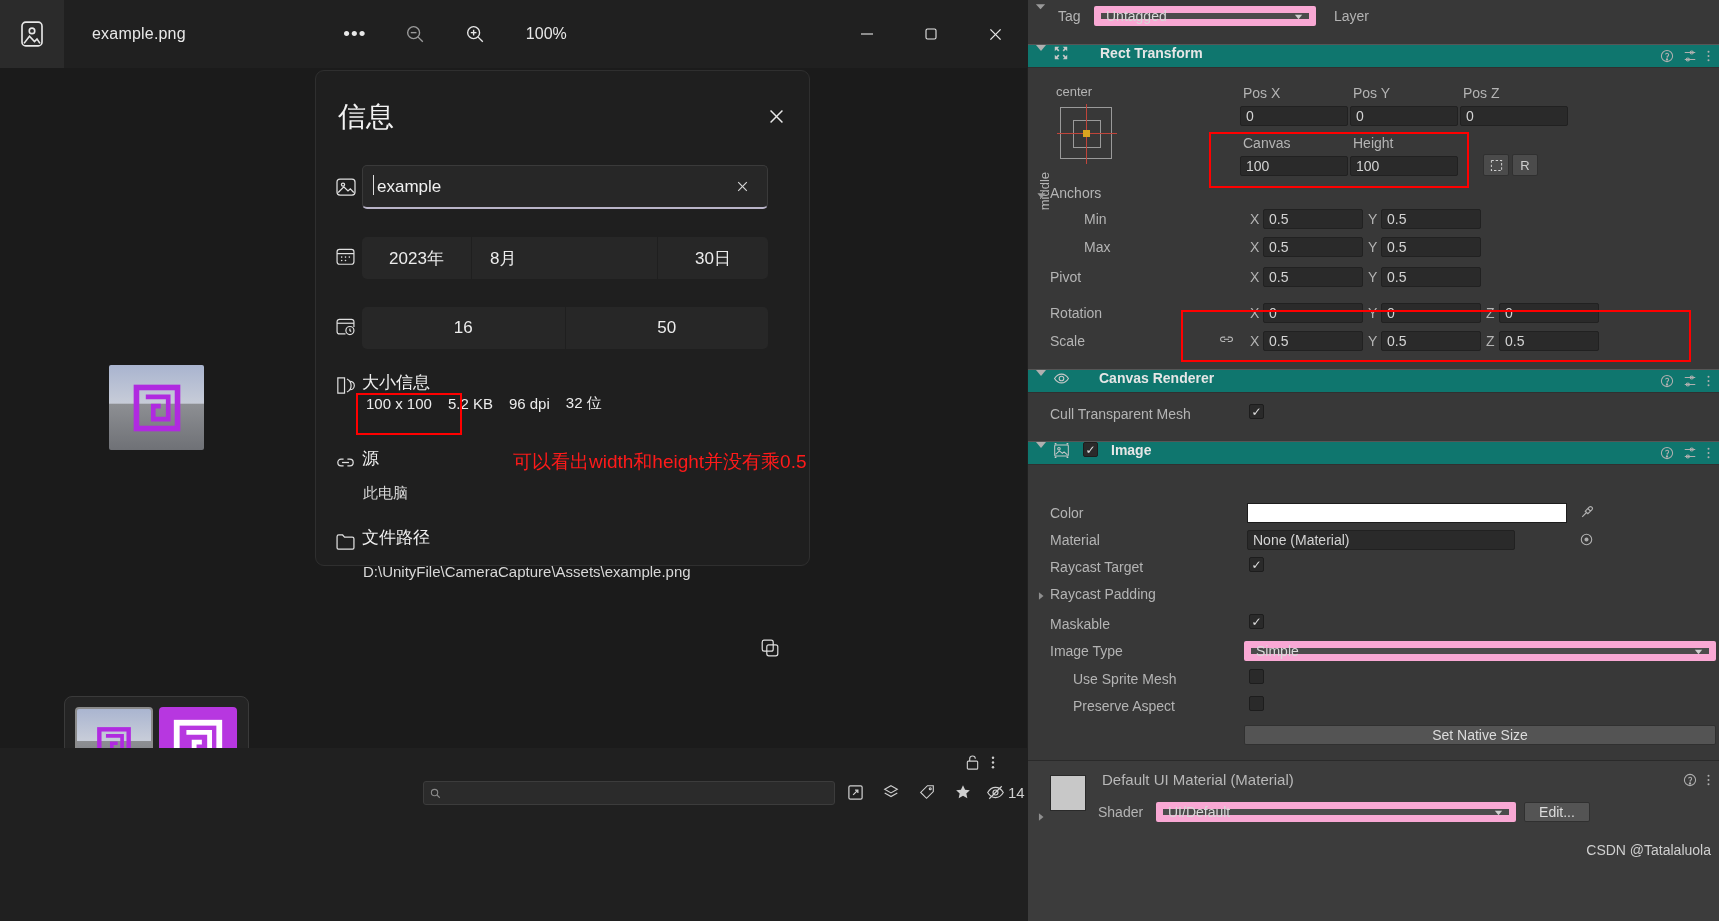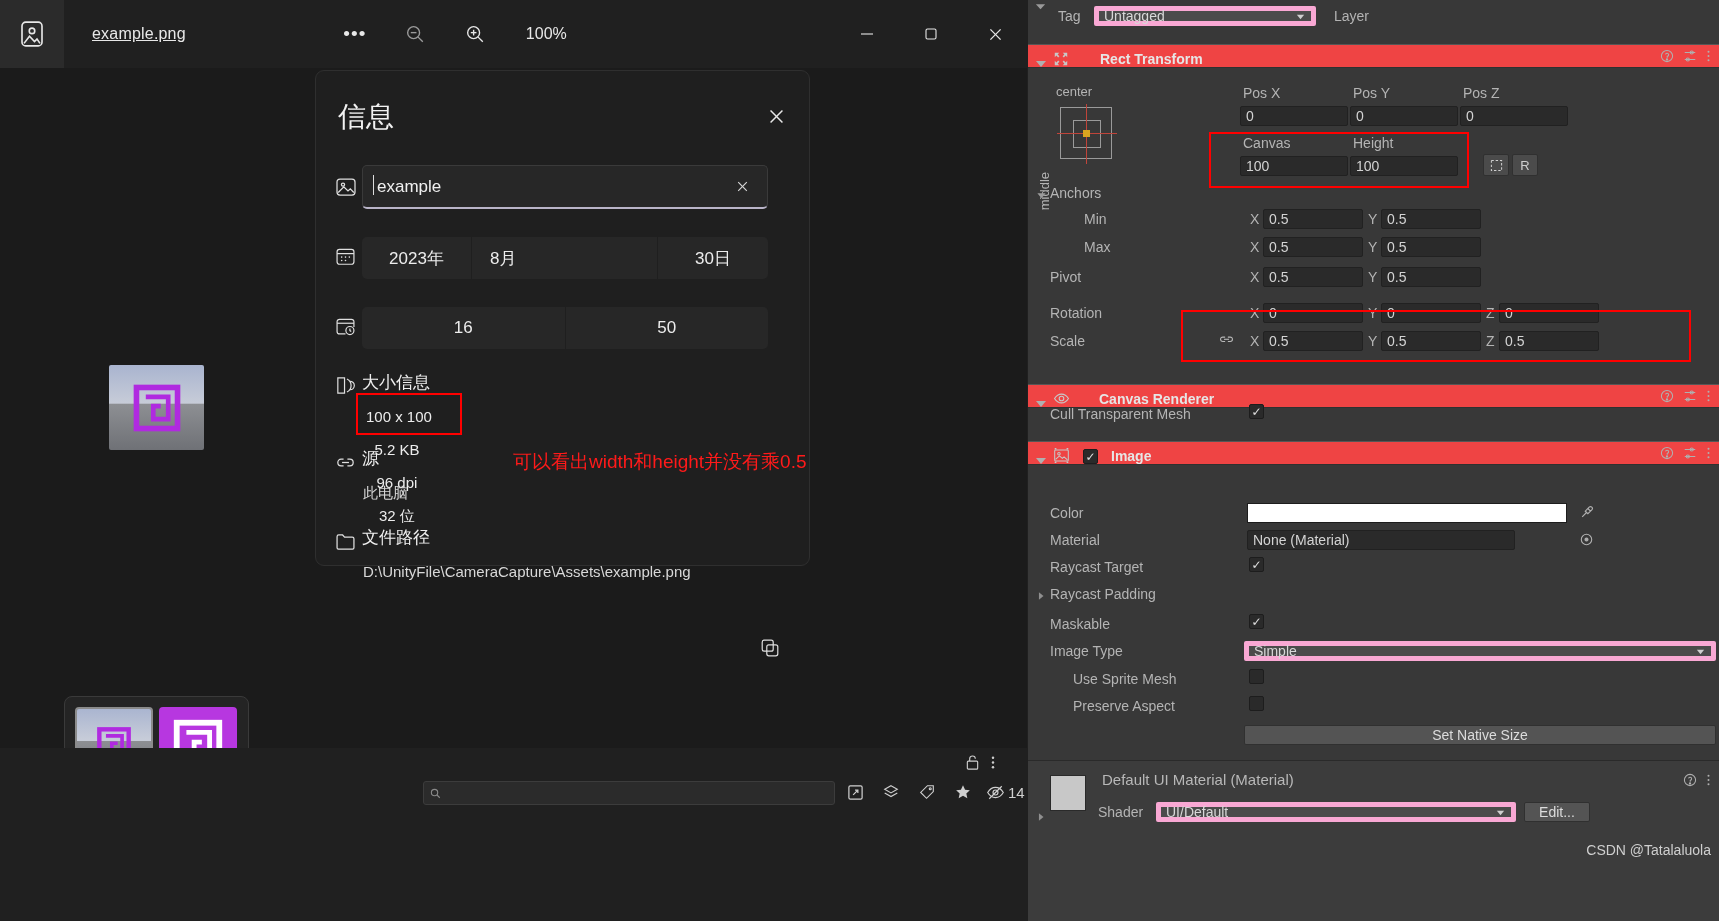--- a/index.html
+++ b/index.html
@@ -19,21 +19,21 @@
   .pw-titlebar {
     position: absolute; left:0; top:0; width: 1027px; height: 68px;
     background: #202020;
     display: flex; align-items: center;
   }
   .pw-appicon-cell {
     width: 64px; height: 68px; background:#2b2b2b;
     display:flex; align-items:center; justify-content:center;
   }
   .pw-title {
-    margin-left: 28px; color:#e8e8e8; font-size: 16px; letter-spacing:.2px;text-decoration:underline;
+    margin-left: 28px; color:#e8e8e8; font-size: 16px; letter-spacing:.2px;
   }
   .pw-tb-actions { display:flex; align-items:center; margin-left: 150px; gap: 22px; }
   .tb-btn { width: 38px; height: 34px; display:flex; align-items:center; justify-content:center; cursor:pointer; border-radius:4px; }
   .pw-zoom-label { color:#e8e8e8; font-size: 16px; margin-left: 10px; }
   .pw-winctrls { position:absolute; right:0; top:0; height:68px; display:flex; }
   .wc { width: 64px; height: 68px; display:flex; align-items:center; justify-content:center; cursor:pointer; }
 
   
   .pw-canvas { position:absolute; left:0; top:68px; width:1027px; height:680px; background:#1b1b1b; }
   .preview-img {
@@ -118,25 +118,25 @@
     position:absolute; left:1028px; top:0; width: 691px; height:921px;
     background:#383838; color:#c4c4c4; font-size:14px;
   }
   .row { position:absolute; left:0; width:691px; }
   .lbl { color:#b4b4b4; }
   .fieldbox {
     background:#2a2a2a; border:1px solid #212121; border-radius:2px;
     color:#d4d4d4; height:20px; display:flex; align-items:center; padding:0 5px; font-size:14px;
   }
   .dropdown {
-    background:#4b4b4b; border:5px solid #f9a8d4; border-radius:2px; color:#d8d8d8;
+    background:#4b4b4b; border:7px solid #f9a8d4; border-radius:2px; color:#d8d8d8;
     height:20px; display:flex; align-items:center; justify-content:space-between; padding:0 5px; font-size:14px;
   }
   .comp-header {
-    background:#ef4444; height:24px; display:flex; align-items:flex-end; padding-left:8px; gap:7px;
+    background:#0f766e; height:24px; display:flex; align-items:flex-start; padding-left:8px; gap:7px;
     border-top:1px solid #565656; border-bottom:1px solid #303030;
   }
   .comp-title { color:#e6e6e6; font-weight:bold; font-size:14px; }
   .foldout { width:0;height:0;border-left:5px solid transparent;border-right:5px solid transparent;border-top:6px solid #b0b0b0; }
   .chk { width:15px;height:15px;background:#2a2a2a;border:1px solid #1d1d1d;border-radius:2px; display:flex;align-items:center;justify-content:center; color:#e0e0e0; font-size:12px;}
   .hdr-icons { position:absolute; right:8px; top:4px; display:flex; align-items:center; gap:9px; color:#b0b0b0; font-size:13px;}
   .btn-wide {
     background:#545454; border:1px solid #303030; border-radius:2px; color:#dcdcdc;
     height:20px; display:flex;align-items:center;justify-content:center; font-size:14px;
   }
@@ -356,21 +356,21 @@
       <div class="info-row" style="left:0; top:300px;">
         <div class="row-icon" style="padding-top:3px;">
           <svg width="23" height="23" viewBox="0 0 24 24" fill="none" stroke="#e0e0e0" stroke-width="1.25">
             <path d="M4 4 H11 V20 H4 Z"></path>
               <path d="M13.5 5.2 a7.5 7.5 0 0 1 0 13.6"></path>
               <path d="M16.8 7.6 a4.3 4.3 0 0 1 0 8.8"></path>
           </svg>
         </div>
         <div>
           <div class="grouplabel">大小信息</div>
-          <div class="metaline" style="margin-top:14px;flex-direction:column;">
+          <div class="metaline" style="">
             <span class="metacell" style="margin-left:4px;">100 x 100</span>
             <span class="metacell">5.2 KB</span>
             <span class="metacell">96 dpi</span>
             <span class="metacell">32 位</span>
           </div>
         </div>
       </div>
       <div class="redbox" style="left:40px; top:322px; width:106px; height:42px;"></div>
 
       <div class="redtext" style="left:165px; top:378px;">可以看出width和height并没有乘0.5</div>
@@ -541,21 +541,21 @@
       <span class="fieldbox" style="position:absolute;left:235px;top:28px;width:100px;">0.5</span>
       <span class="lbl" style="position:absolute;left:340px;top:30px;">Y</span>
       <span class="fieldbox" style="position:absolute;left:353px;top:28px;width:100px;">0.5</span>
       <span class="lbl" style="position:absolute;left:458px;top:30px;">Z</span>
       <span class="fieldbox" style="position:absolute;left:471px;top:28px;width:100px;">0.5</span>
     </div>
 
     <div class="redbox" style="left:181px; top:132px; width:260px; height:56px;"></div>
     <div class="redbox" style="left:153px; top:310px; width:510px; height:52px;"></div>
 
-    <div class="comp-header" style="position:absolute;top:384px;left:0;width:691px;">
+    <div class="comp-header" style="position:absolute;top:369px;left:0;width:691px;">
       <span class="foldout"></span>
       <svg width="17" height="17" viewBox="0 0 20 20" fill="none" stroke="#c8c8c8" stroke-width="1.3">
         <path d="M1.8 10 C4 6.4 6.9 4.8 10 4.8 C13.1 4.8 16 6.4 18.2 10 C16 13.6 13.1 15.2 10 15.2 C6.9 15.2 4 13.6 1.8 10 Z"></path>
         <circle cx="10" cy="10" r="2.7"></circle>
       </svg>
       <span class="comp-title" style="margin-left:22px;">Canvas Renderer</span>
       <span class="hdr-icons">
         <span><svg width="14" height="14" viewBox="0 0 16 16" fill="none" stroke="#b0b0b0" stroke-width="1.2">
               <circle cx="8" cy="8" r="6.4"></circle>
               <path d="M6.3 6.2 a1.8 1.8 0 1 1 2 2.2 V10"></path>

